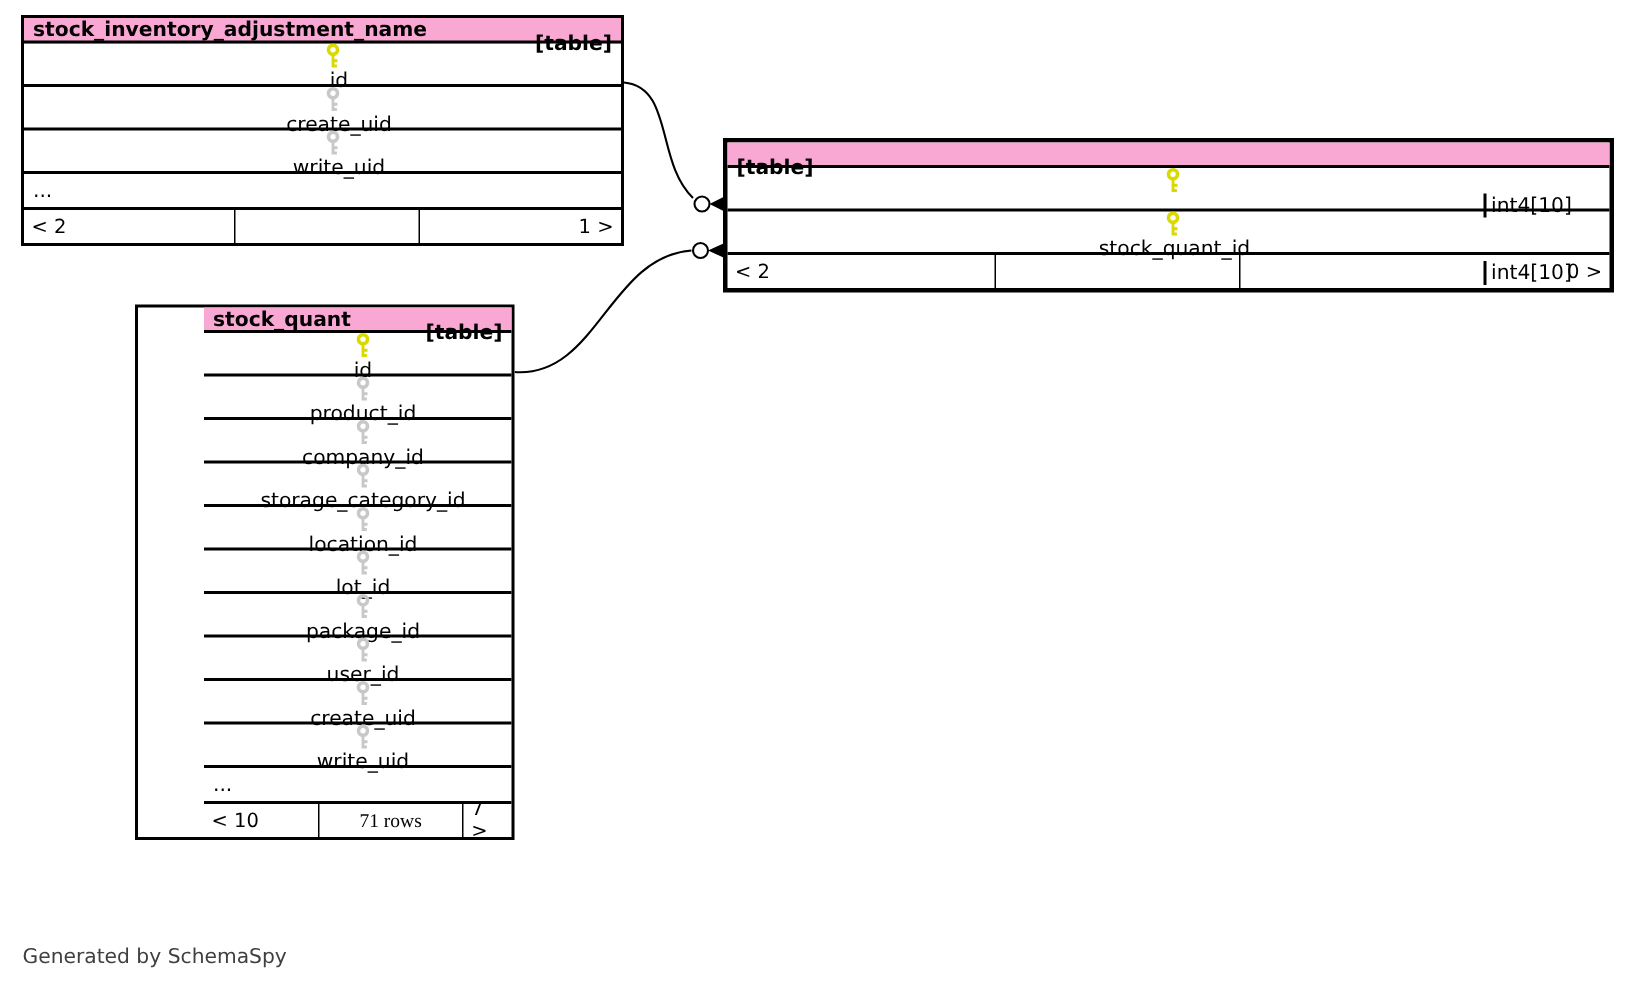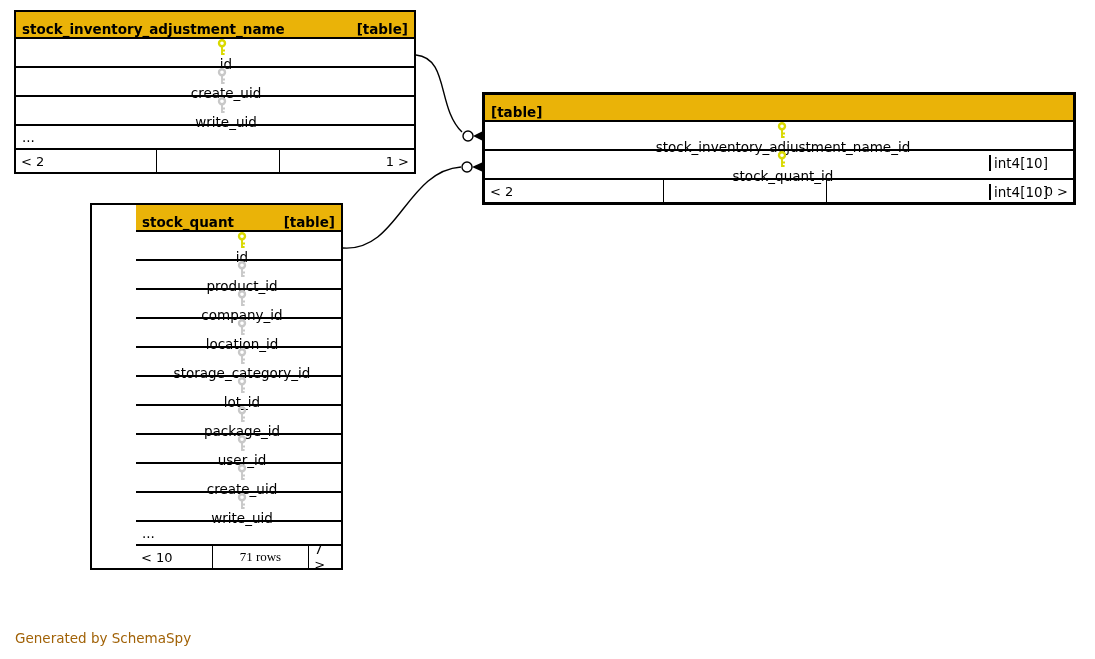--- a/index.html
+++ b/index.html
@@ -15,24 +15,24 @@
   .tbl {
     position: absolute;
     background: #ffffff;
     border: 2px solid #000000;
     box-sizing: border-box;
   }
   .tbl.focal { border-width: 3px; }
   .tbl-header {
     display: flex;
     justify-content: space-between;
-    align-items: flex-end;
-    background: #eab308;
+    align-items: center;
+    background: #f9a8d4;
     border-bottom: 2px solid #000000;
-    height: 27px;
+    height: 17px;
     padding: 0 6px;
     font-size: 13.5px;
     box-sizing: border-box;
   }
   .tbl-name { font-weight: bold; white-space: nowrap; }
   .tbl-type { font-weight: bold; white-space: nowrap; margin-top: 19px; }
   .row {
     display: flex;
     align-items: center;
     border-bottom: 2px solid #000000;
@@ -94,21 +94,21 @@
     position: absolute;
     left: 0; top: 0;
     width: 1095px; height: 659px;
     pointer-events: none;
   }
   .note {
     position: absolute;
     left: 15px;
     top: 630px;
     font-size: 13.5px;
-    color: #a16207;
+    color: #404040;
   }
 </style>
 </head>
 <body>
 
 <div class="canvas">
 
   <svg class="connector-layer" width="1095" height="659" viewBox="0 0 1095 659" xmlns="http://www.w3.org/2000/svg">
     <g>
       <path d="M 416 55 C 449 58 437 108 462 132" fill="none" stroke="#000000" stroke-width="1.4"></path>
@@ -166,21 +166,20 @@
     <div class="tbl-header">
       <span class="tbl-type">[table]</span>
     </div>
     <div class="row">
       <span class="key-icon pk">
         <svg width="12" height="17" viewBox="0 0 12 17">
             <circle cx="6" cy="4.2" r="3" fill="none" stroke="currentColor" stroke-width="2.4"></circle>
             <path d="M6 7.2 L6 16 M6 11.5 L9 11.5 M6 15 L8.6 15" stroke="currentColor" stroke-width="1.9" fill="none"></path>
           </svg>
       </span>
-      <span class="col-name">stock_inventory_adjustment_name_id</span>
       <span class="type-cell">int4[10]</span>
     </div>
     <div class="row">
       <span class="key-icon pk">
         <svg width="12" height="17" viewBox="0 0 12 17">
             <circle cx="6" cy="4.2" r="3" fill="none" stroke="currentColor" stroke-width="2.4"></circle>
             <path d="M6 7.2 L6 16 M6 11.5 L9 11.5 M6 15 L8.6 15" stroke="currentColor" stroke-width="1.9" fill="none"></path>
           </svg>
       </span>
       <span class="col-name">stock_quant_id</span>
@@ -225,30 +224,30 @@
       </span>
       <span class="col-name">company_id</span>
     </div>
     <div class="row">
       <span class="key-icon fk">
         <svg width="12" height="17" viewBox="0 0 12 17">
             <circle cx="6" cy="4.2" r="3" fill="none" stroke="currentColor" stroke-width="2.4"></circle>
             <path d="M6 7.2 L6 16 M6 11.5 L9 11.5 M6 15 L8.6 15" stroke="currentColor" stroke-width="1.9" fill="none"></path>
           </svg>
       </span>
+      <span class="col-name">storage_category_id</span>
+    </div>
+    <div class="row">
+      <span class="key-icon fk">
+        <svg width="12" height="17" viewBox="0 0 12 17">
+            <circle cx="6" cy="4.2" r="3" fill="none" stroke="currentColor" stroke-width="2.4"></circle>
+            <path d="M6 7.2 L6 16 M6 11.5 L9 11.5 M6 15 L8.6 15" stroke="currentColor" stroke-width="1.9" fill="none"></path>
+          </svg>
+      </span>
       <span class="col-name">location_id</span>
-    </div>
-    <div class="row">
-      <span class="key-icon fk">
-        <svg width="12" height="17" viewBox="0 0 12 17">
-            <circle cx="6" cy="4.2" r="3" fill="none" stroke="currentColor" stroke-width="2.4"></circle>
-            <path d="M6 7.2 L6 16 M6 11.5 L9 11.5 M6 15 L8.6 15" stroke="currentColor" stroke-width="1.9" fill="none"></path>
-          </svg>
-      </span>
-      <span class="col-name">storage_category_id</span>
     </div>
     <div class="row">
       <span class="key-icon fk">
         <svg width="12" height="17" viewBox="0 0 12 17">
             <circle cx="6" cy="4.2" r="3" fill="none" stroke="currentColor" stroke-width="2.4"></circle>
             <path d="M6 7.2 L6 16 M6 11.5 L9 11.5 M6 15 L8.6 15" stroke="currentColor" stroke-width="1.9" fill="none"></path>
           </svg>
       </span>
       <span class="col-name">lot_id</span>
     </div>

